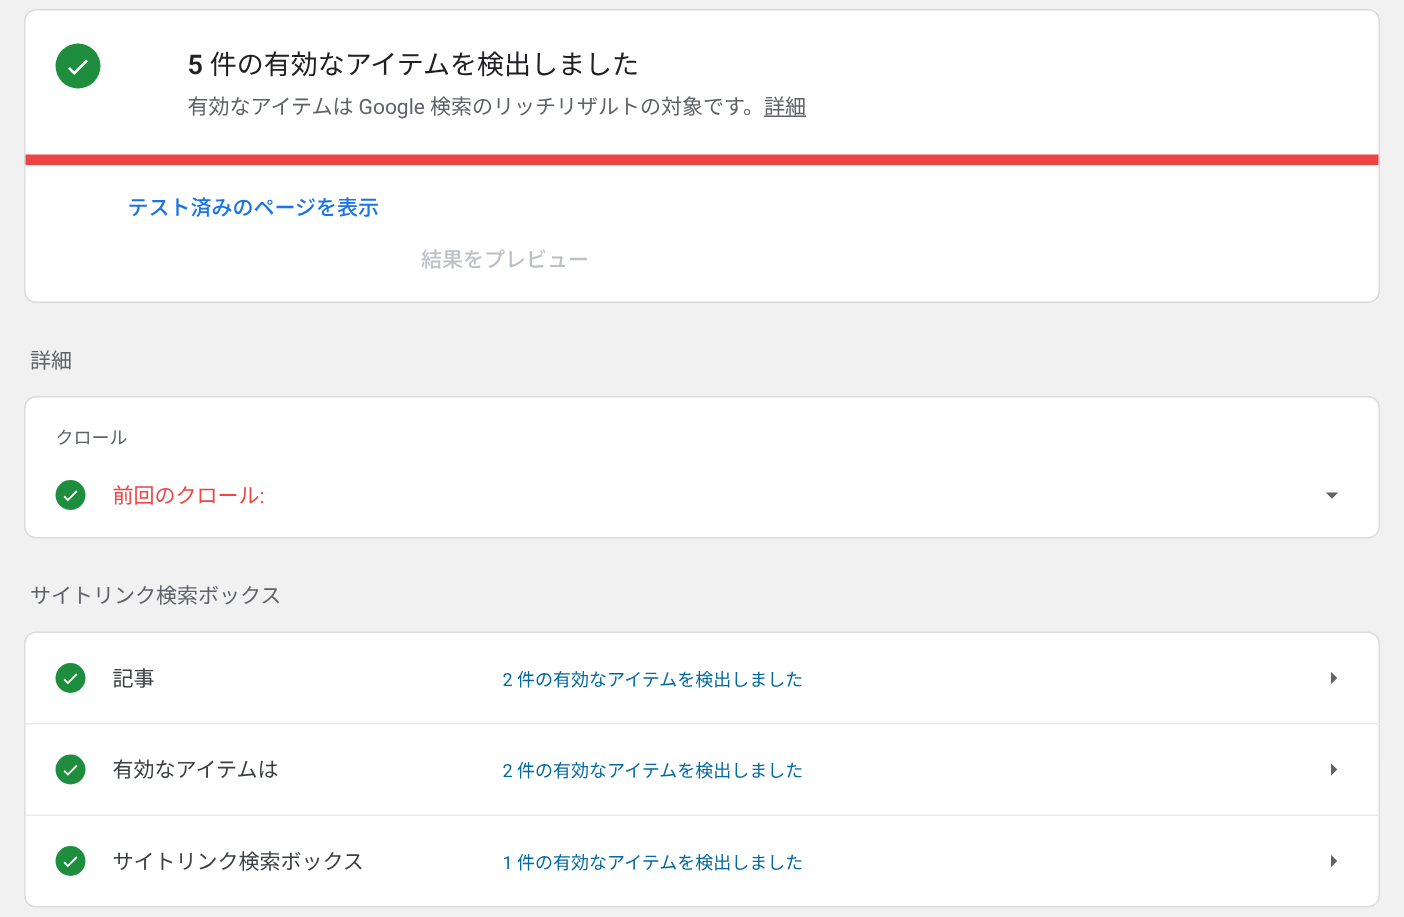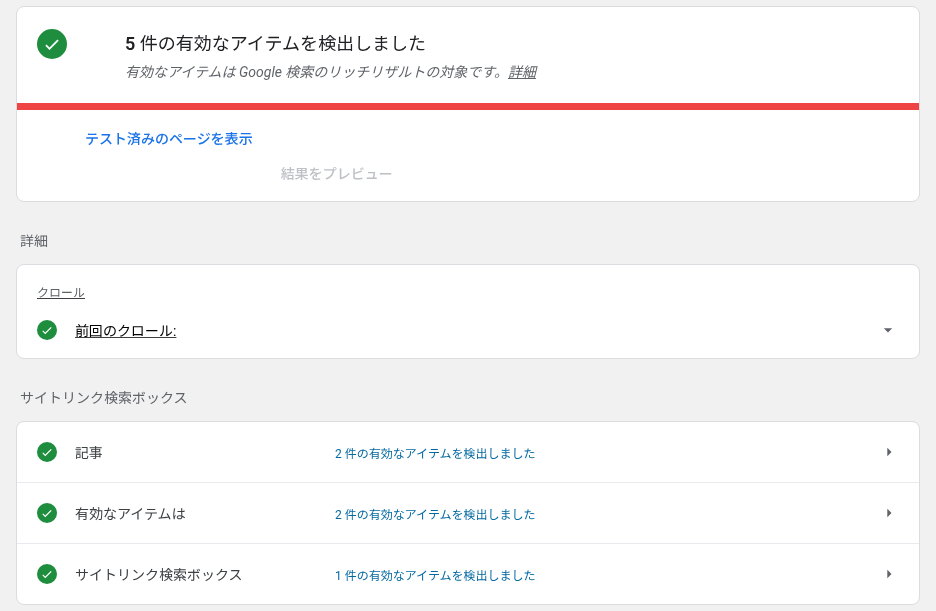--- a/index.html
+++ b/index.html
@@ -69,21 +69,20 @@
       color: #202124;
       margin-bottom: 6px;
       font-weight: 400;
     }
     .summary-title b {
       font-weight: 600;
     }
     .summary-subtitle {
       font-size: 14px;
       color: #5f6368;
-      font-style: italic;
     }
     .summary-subtitle a, .learn-more {
       color: #5f6368;
       text-decoration: underline;
       cursor: pointer;
     }
     .summary-actions {
       border-top: 7px solid #ef4444;
       padding: 18px 20px 18px 68px;
       display: flex;
@@ -101,39 +100,38 @@
       font-weight: 500;
       margin-top: 35px;
     }
     .section-label {
       font-size: 14px;
       color: #5f6368;
       margin: 28px 0 14px 4px;
     }
     .crawl-card {
       padding: 18px 21px 0 20px;
-      text-decoration: underline;
     }
     .crawl-label {
       font-size: 12px;
       color: #5f6368;
       margin-bottom: 14px;
     }
     .crawl-row {
       display: flex;
       align-items: center;
       padding: 6px 0 18px 0;
     }
     .crawl-row .check-circle-small {
       margin-right: 18px;
     }
     .crawl-text {
       flex: 1;
       font-size: 14px;
-      color: #000000;
+      color: #ef4444;
     }
     .chevron {
       width: 20px;
       height: 20px;
       fill: #5f6368;
     }
     .data-list {
       border: 1px solid #dadce0;
       border-radius: 8px;
       background: #fff;

